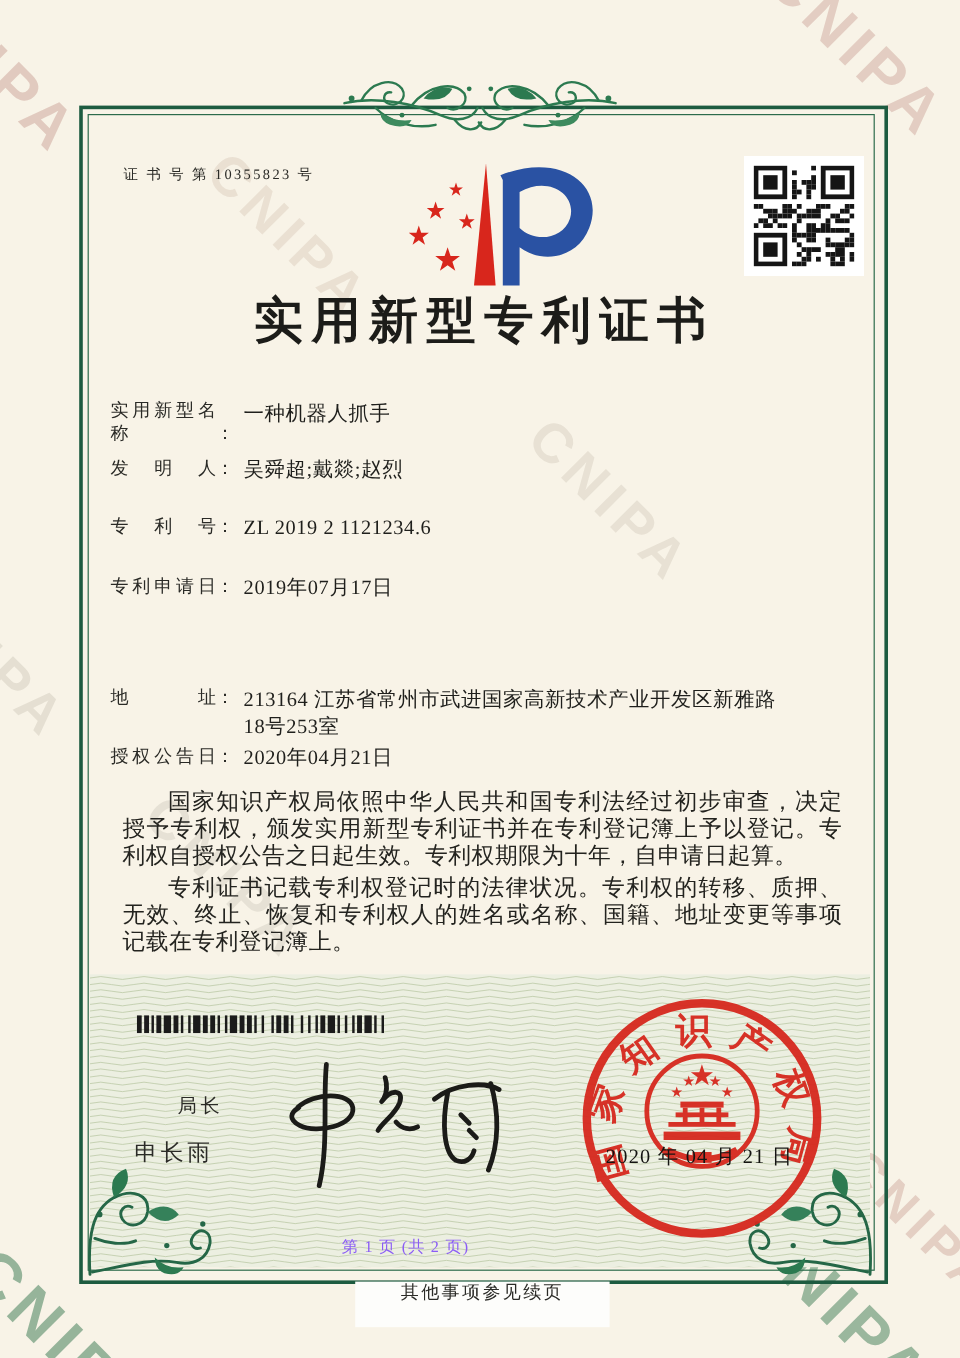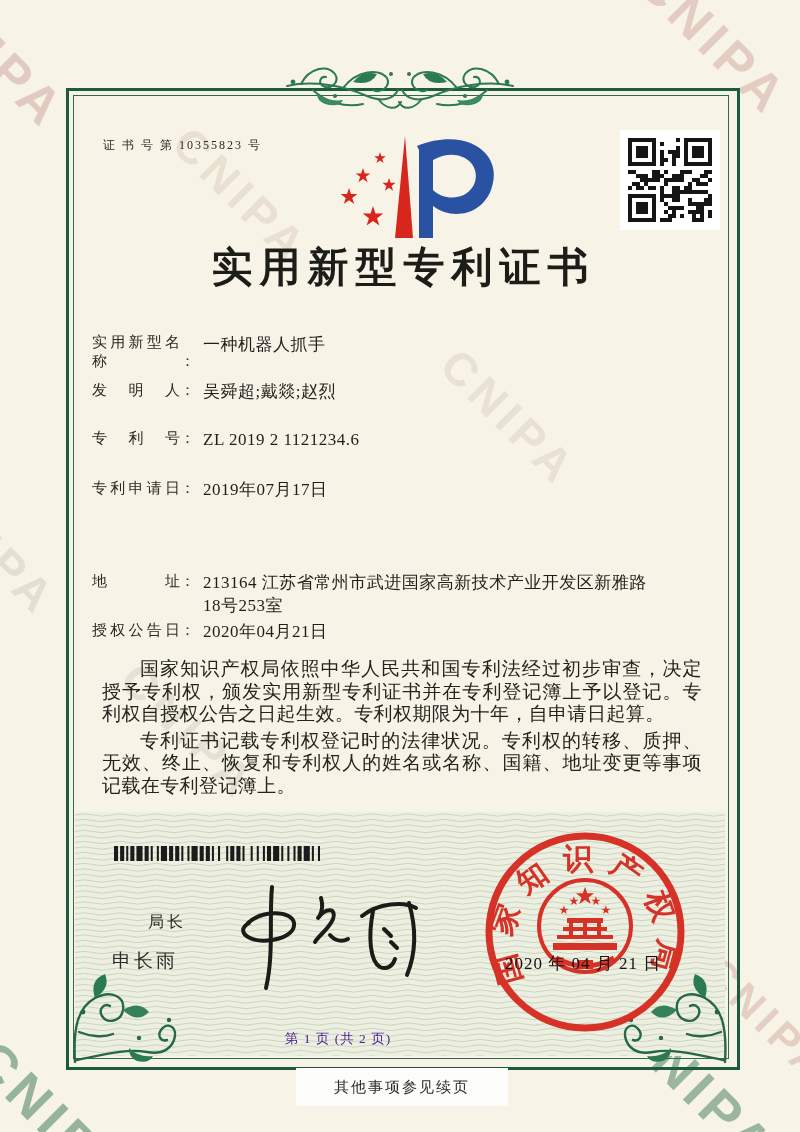--- a/index.html
+++ b/index.html
@@ -64,24 +64,24 @@
                 font-family:"Liberation Sans",sans-serif;color:#2b2b27;margin-left:36px;}
   .signer-name{position:absolute;left:112px;top:948px;font-size:19px;letter-spacing:3px;
                font-family:"Liberation Sans",sans-serif;color:#2b2b27;}
   .signature{position:absolute;left:222px;top:882px;width:205px;height:112px;}
 
   .seal{position:absolute;left:468px;top:826px;width:234px;height:218px;opacity:.95;}
   .seal-date{position:absolute;left:470px;top:952px;width:226px;text-align:center;
              font-size:17px;letter-spacing:1px;color:#141412;z-index:3;}
 
   .page-info{position:absolute;left:0;top:1030px;width:676px;text-align:center;
-             font-size:13.5px;color:#4c1d95;letter-spacing:1px;}
+             font-size:13.5px;color:#8b5cf6;letter-spacing:1px;}
 
   .note-box{position:absolute;left:296px;top:1068px;width:212px;height:38px;background:#fdfdfb;
-            display:flex;align-items:center;justify-content:center;}
+            display:flex;justify-content:center;}
   .note-text{font-size:15px;letter-spacing:2px;color:#2b2b27;}
 </style>
 </head>
 <body>
 
 <div class="page">
 
   <div class="wm wm-tl">CNIPA</div>
   <div class="wm wm-tr">CNIPA</div>
   <div class="wm wm-c1">CNIPA</div>

